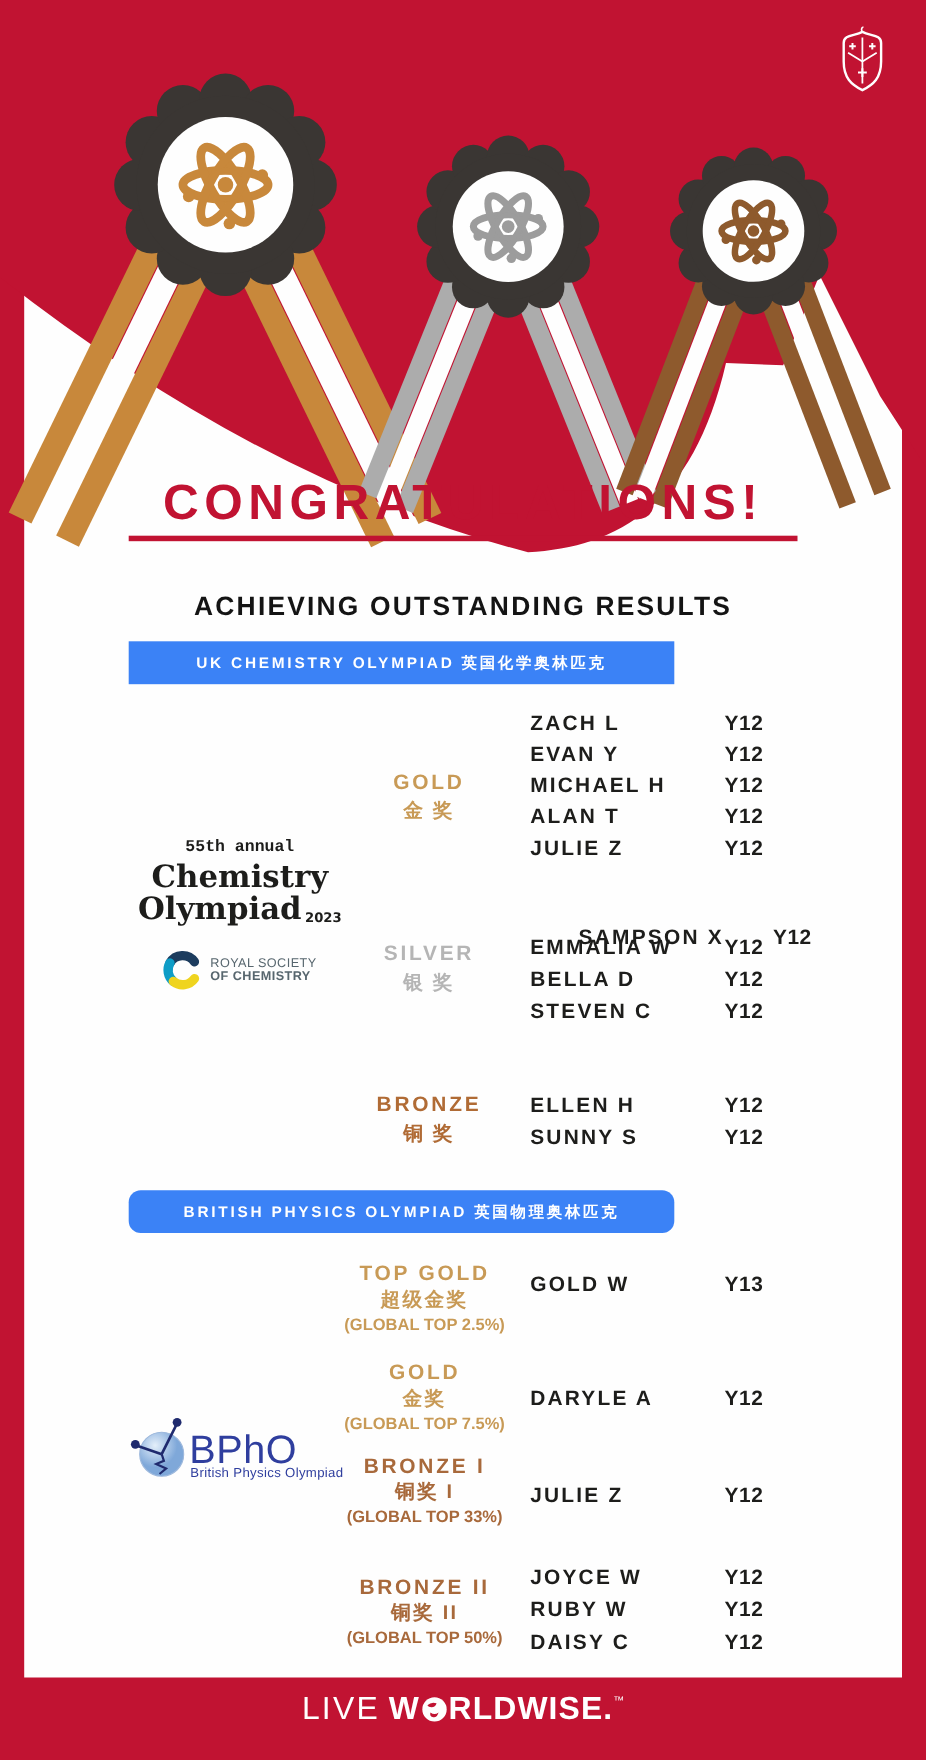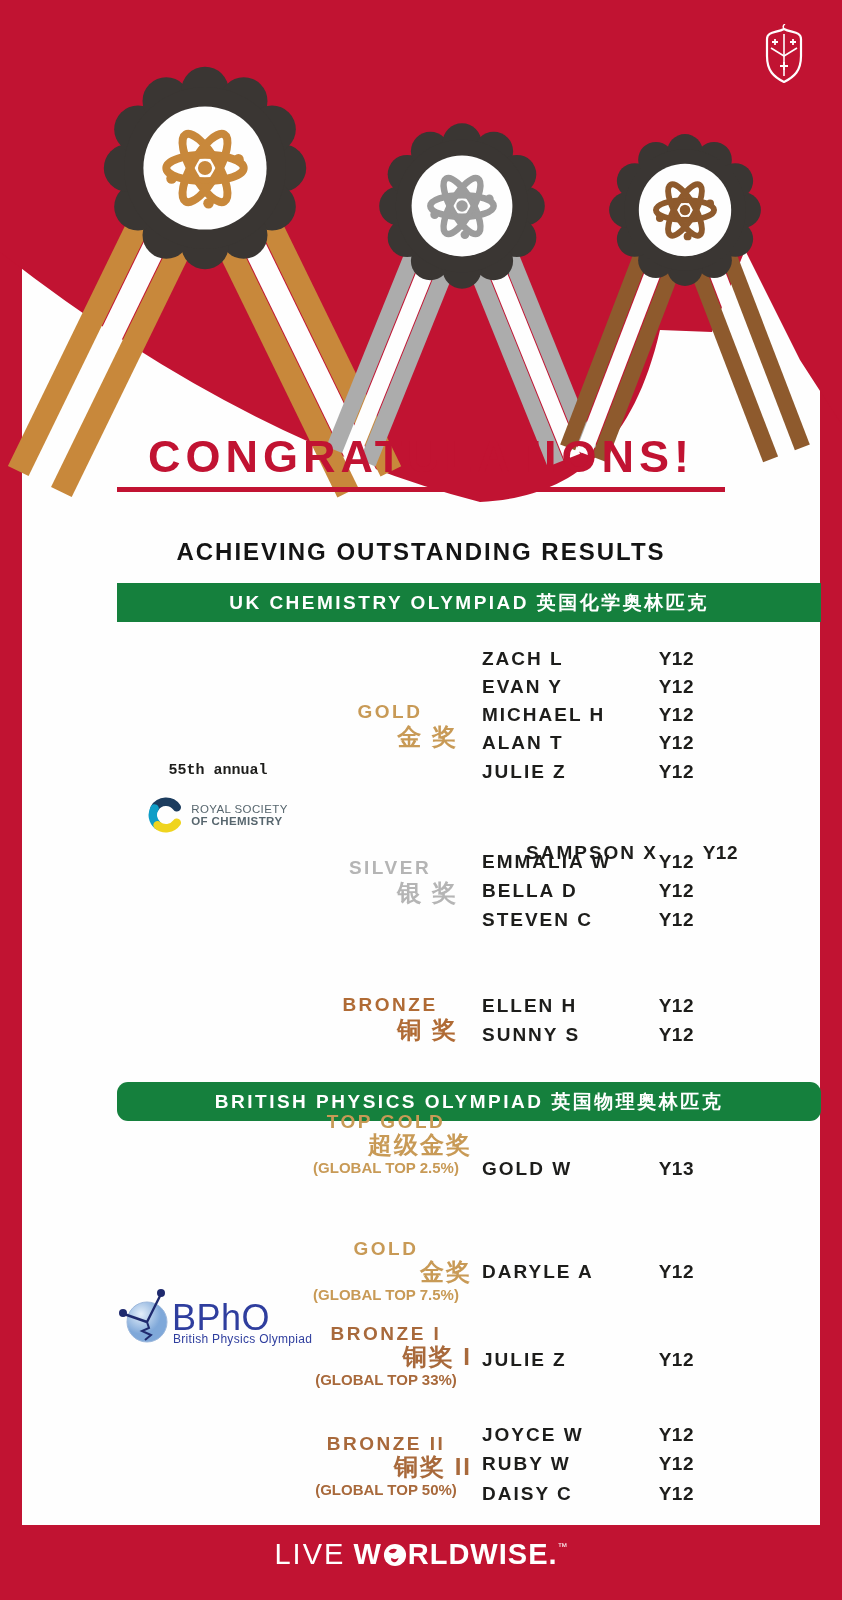--- a/index.html
+++ b/index.html
@@ -18,34 +18,34 @@
 
   
   .congrats{position:absolute;top:431px;left:0;right:0;text-align:center;
             color:#C11332;font-size:45px;font-weight:bold;letter-spacing:5px;}
   .underline{position:absolute;top:487px;left:117px;width:608px;height:5px;background:#C11332;}
   .sub1{position:absolute;top:505px;left:0;right:0;text-align:center;color:#141414;
         font-size:24px;font-weight:bold;letter-spacing:2px;}
   .sub2{position:absolute;top:538px;left:0;right:0;text-align:center;color:#141414;
         font-size:24px;font-weight:bold;letter-spacing:2px;}
 
-  .banner{position:absolute;left:117px;width:704px;height:39px;background:#15803d;color:#fff;
-          font-weight:bold;font-size:19px;letter-spacing:2.5px;
+  .banner{position:absolute;left:117px;width:496px;height:39px;background:#3b82f6;color:#fff;
+          font-weight:bold;font-size:14px;letter-spacing:2.5px;
           display:flex;align-items:center;justify-content:center;}
 
   
   .srow{position:absolute;left:482px;width:212px;display:flex;justify-content:space-between;
         font-weight:bold;font-size:19px;letter-spacing:2px;color:#1D1D1B;white-space:nowrap;}
   .srow .yr{letter-spacing:.5px;}
 
   
   .chem-award{position:absolute;left:322px;width:136px;text-align:center;font-weight:bold;}
   .phys-award{position:absolute;left:300px;width:172px;text-align:center;font-weight:bold;}
   .award-en{font-size:19px;letter-spacing:2.5px;line-height:24px;}
-  .award-cn{font-size:24px;letter-spacing:2px;line-height:26px;text-align:right;}
+  .award-cn{font-size:18px;letter-spacing:2px;line-height:26px;}
   .phys-award .award-en{line-height:23px;}
   .phys-award .award-cn{line-height:23px;}
   .award-scope{font-size:15px;letter-spacing:0;line-height:24px;}
   .gold{color:#C89A56;} .silver{color:#B5B5B5;} .bronze{color:#B06B35;} .pbronze{color:#A8693B;}
 
   
   .chemlogo{position:absolute;left:112px;top:762px;width:212px;text-align:center;color:#1D1D1B;}
   .chemlogo .annual{font-family:Liberation Mono, monospace;font-weight:bold;font-size:15px;text-align:center;}
   .chemlogo .biglines{font-family:"DejaVu Serif",serif;font-weight:bold;font-size:28px;line-height:29px;margin-top:3px;}
   .chemlogo .yr2023{font-size:12px;font-weight:bold;position:relative;top:3px;margin-left:3px;font-family:"DejaVu Sans",sans-serif;}
@@ -176,20 +176,26 @@
   </svg>
 
   <div class="congrats">CONGRATULATIONS!</div>
   <div class="underline"></div>
   <div class="sub2">ACHIEVING OUTSTANDING RESULTS</div>
 
   <div class="banner" style="top:583px;">UK CHEMISTRY OLYMPIAD 英国化学奥林匹克</div>
 
   <div class="chemlogo">
     <div class="annual">55th annual</div>
+    <div class="biglines">
+      <div>Chemistry</div>
+      <div>
+        <span>Olympiad</span><span class="yr2023">2023</span>
+      </div>
+    </div>
     <div class="rsc">
       <svg width="36" height="36" viewBox="0 0 34 34">
         <g fill="none" stroke-width="8" stroke-linecap="round">
           <path d="M27.2,9.8 A12.5,12.5 0 0 0 6.2,10.75" stroke="#1C3C5E"></path>
           <path d="M6.2,10.75 A12.5,12.5 0 0 0 9,26.6" stroke="#0E9DC7"></path>
           <path d="M9,26.6 A12.5,12.5 0 0 0 27.2,24.2" stroke="#EFD41F"></path>
         </g>
       </svg>
       <div class="rsc-text">
         <div>ROYAL SOCIETY</div>
@@ -265,21 +271,21 @@
       <line x1="35" y1="40" x2="49" y2="12" fill="none"></line>
         <circle cx="49" cy="11" r="4" stroke="none"></circle>
       <line x1="35" y1="40" x2="12" y2="32" fill="none"></line>
         <circle cx="11" cy="31" r="4" stroke="none"></circle>
       <path d="M35,40 l2,6 l-7,3 l9,4 l-6,5" fill="none" stroke-width="2"></path>
     </g>
   </svg>
   <div class="bpho-name">BPhO</div>
   <div class="bpho-cap">British Physics Olympiad</div>
 
-  <div class="phys-award gold" style="top:1110px;">
+  <div class="phys-award gold" style="top:1147px;">
     <div class="award-en">TOP GOLD</div>
     <div class="award-cn">超级金奖</div>
     <div class="award-scope">(GLOBAL TOP 2.5%)</div>
   </div>
   <div class="srow" style="top:1158px;">
       <span>GOLD W</span>
       <span class="yr">Y13</span>
     </div>
 
   <div class="phys-award gold" style="top:1237px;">

